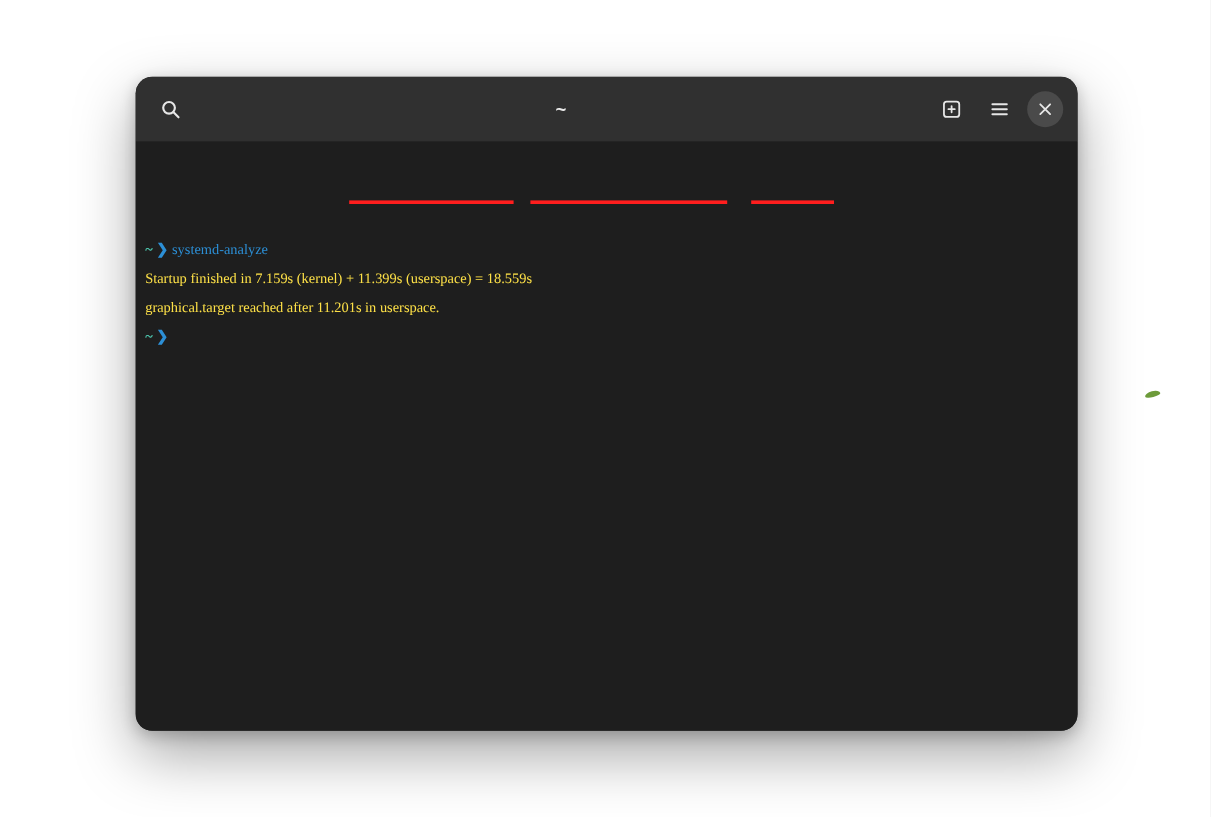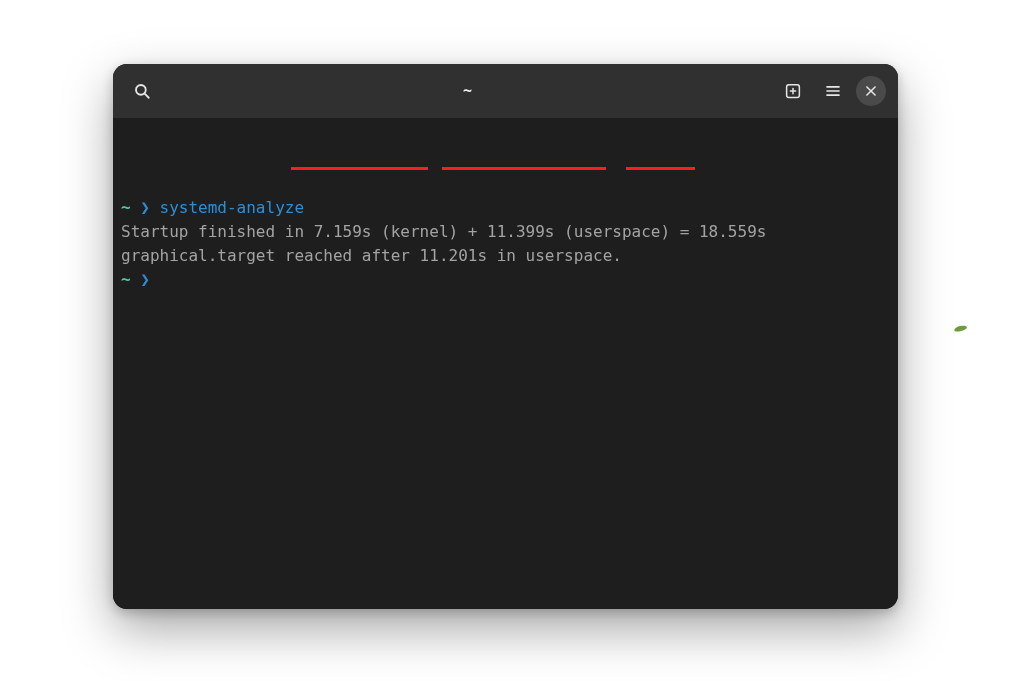--- a/index.html
+++ b/index.html
@@ -65,34 +65,35 @@
     border-radius: 50%;
     background: #4a4a4a;
   }
   .tb-btn svg { display:block; }
 
   .terminal-body {
     flex: 1;
     background: #1e1e1e;
     padding: 6px 8px 8px 8px;
     color: #d6d6d6;
-    font-size: 16px;
+    font-size: 12px;
     line-height: 24px;
     letter-spacing: 0;
     white-space: pre;
     overflow: hidden;
     position: relative;
+    font-family: Liberation Serif, serif;
   }
 
   .line { display:block; }
   .seg { display:inline; }
 
   .c-cyan  { color: #4ec9b0; }   
   .c-blue  { color: #2c8fd6; }   
-  .c-white { color: #a3a3a3; }
+  .c-white { color: #fde047; }
   .bold { font-weight: 700; }
 
   
   .annot {
     position: absolute;
     height: 3px;
     background: #ff1e1e;
     pointer-events: none;
   }
 

